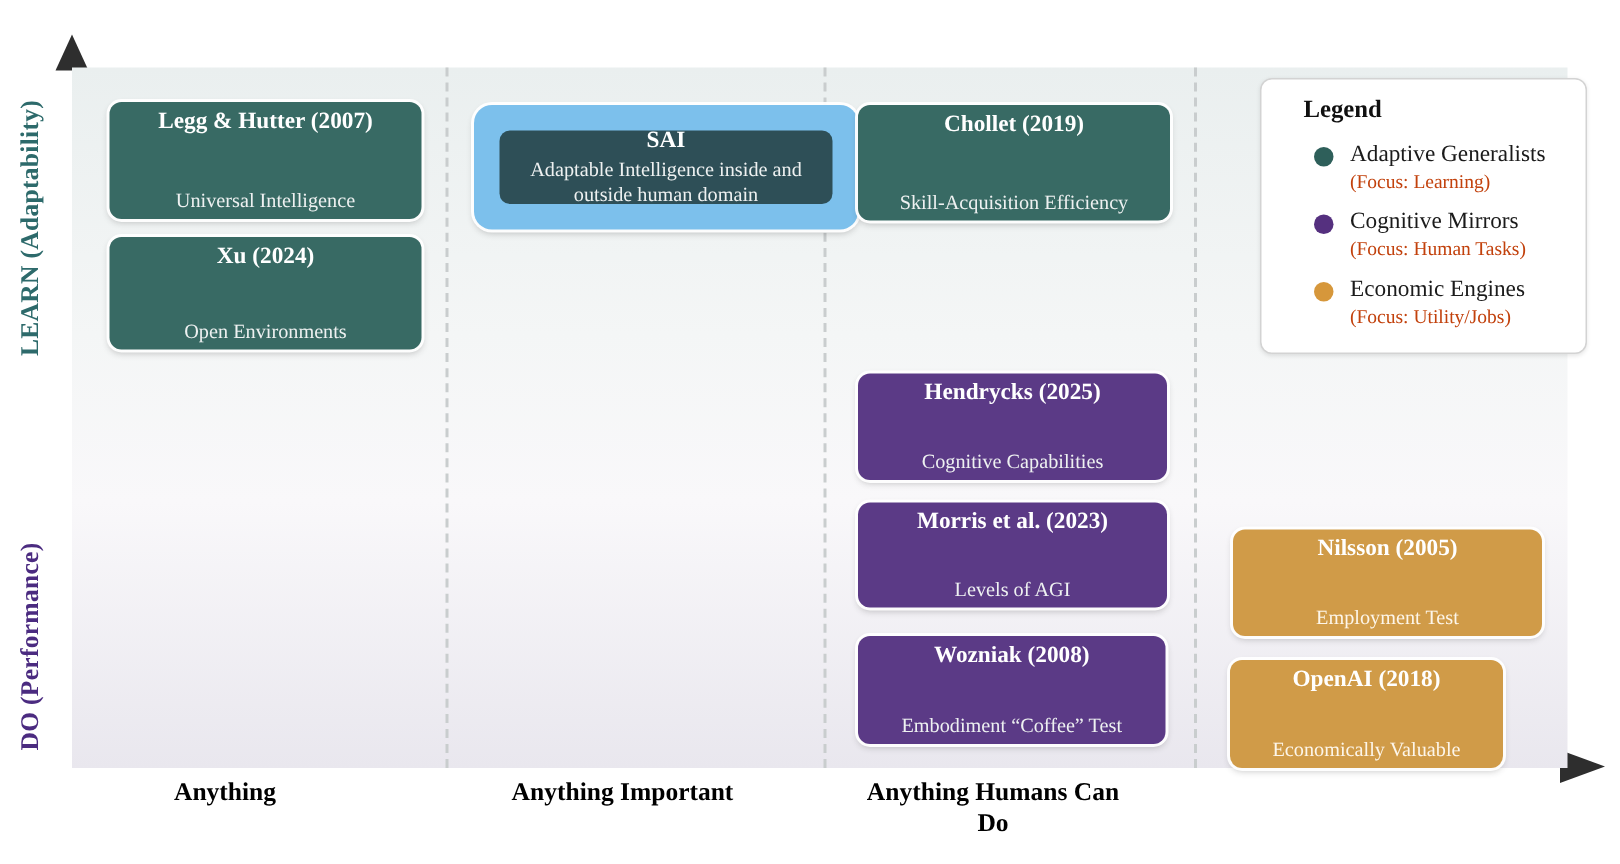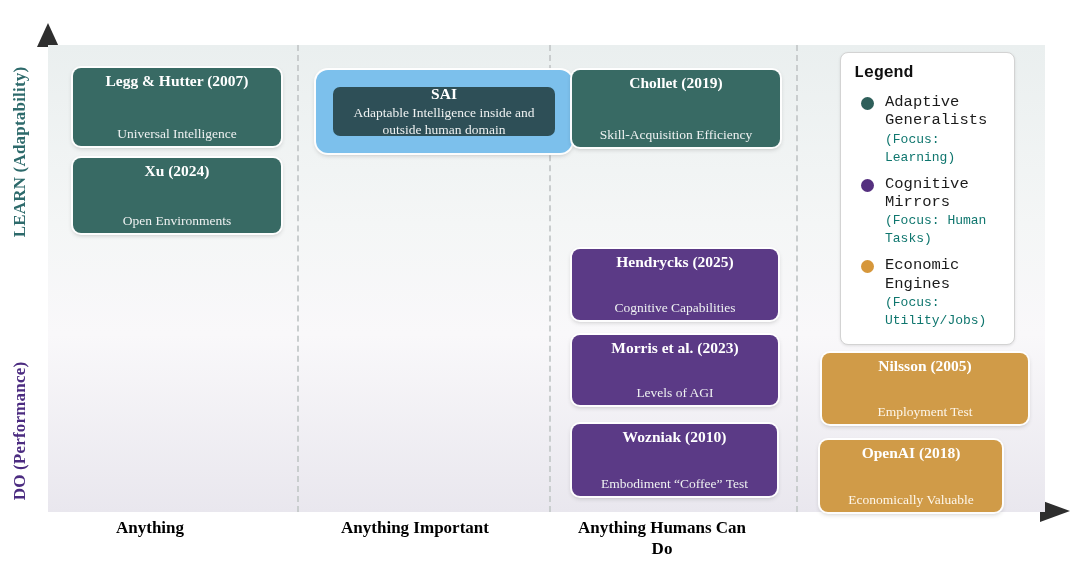--- a/index.html
+++ b/index.html
@@ -66,32 +66,32 @@
     box-shadow:0 0 0 2px rgba(255,255,255,.95),0 2px 5px rgba(40,40,40,.28);
   }
   .pbox--sai{
     position:relative;width:100%;height:100%;background:#2e4f57;border-radius:7px;
     display:flex;flex-direction:column;align-items:center;justify-content:center;gap:3px;
     color:#fff;text-align:center;box-sizing:border-box;padding:2px 6px;
   }
   .pbox--sai .pbox-sub{font-size:13.5px;line-height:1.22;}
   
   .legend{
-    position:absolute;left:792px;top:7px;width:175px;box-sizing:border-box;
+    position:absolute;left:792px;top:7px;width:218px;box-sizing:border-box;
     background:#ffffff;border:1px solid #d3d3d3;border-radius:8px;
-    padding:10px 12px 6px 13px;box-shadow:0 1px 3px rgba(0,0,0,.10);font-family:Liberation Mono, monospace;
+    padding:10px 12px 6px 28px;box-shadow:0 1px 3px rgba(0,0,0,.10);
   }
   .legend-title{font-weight:bold;font-size:16.5px;color:#101010;margin-bottom:11px;}
   .legend-item{display:flex;gap:11px;margin:0 0 9px 7px;}
   .legend-dot{width:13px;height:13px;border-radius:50%;margin-top:4px;flex:none;}
   .dot--teal{background:#2e5f5a;}
   .dot--purple{background:#55307f;}
   .dot--gold{background:#d6973b;}
   .legend-label{font-size:15.5px;color:#1b1b1b;line-height:1.12;}
-  .legend-focus{font-size:13px;color:#0f766e;line-height:1.15;}
+  .legend-focus{font-size:13px;color:#c2410c;line-height:1.15;}
 </style>
 </head>
 <body>
 
 <div id="page">
 
   <div class="arrow-up"></div>
   <div class="arrow-right"></div>
 
   <div class="ylabel ylabel--learn">LEARN (Adaptability)</div>
@@ -124,21 +124,21 @@
     </div>
     <div class="pbox pbox--purple pos-hendrycks">
       <div class="pbox-title">Hendrycks (2025)</div>
       <div class="pbox-sub">Cognitive Capabilities</div>
     </div>
     <div class="pbox pbox--purple pos-morris">
       <div class="pbox-title">Morris et al. (2023)</div>
       <div class="pbox-sub">Levels of AGI</div>
     </div>
     <div class="pbox pbox--purple pos-wozniak">
-      <div class="pbox-title">Wozniak (2010)</div>
+      <div class="pbox-title">Wozniak (2008)</div>
       <div class="pbox-sub">Embodiment “Coffee” Test</div>
     </div>
     <div class="pbox pbox--gold pos-nilsson">
       <div class="pbox-title">Nilsson (2005)</div>
       <div class="pbox-sub">Employment Test</div>
     </div>
     <div class="pbox pbox--gold pos-openai">
       <div class="pbox-title">OpenAI (2018)</div>
       <div class="pbox-sub">Economically Valuable</div>
     </div>

